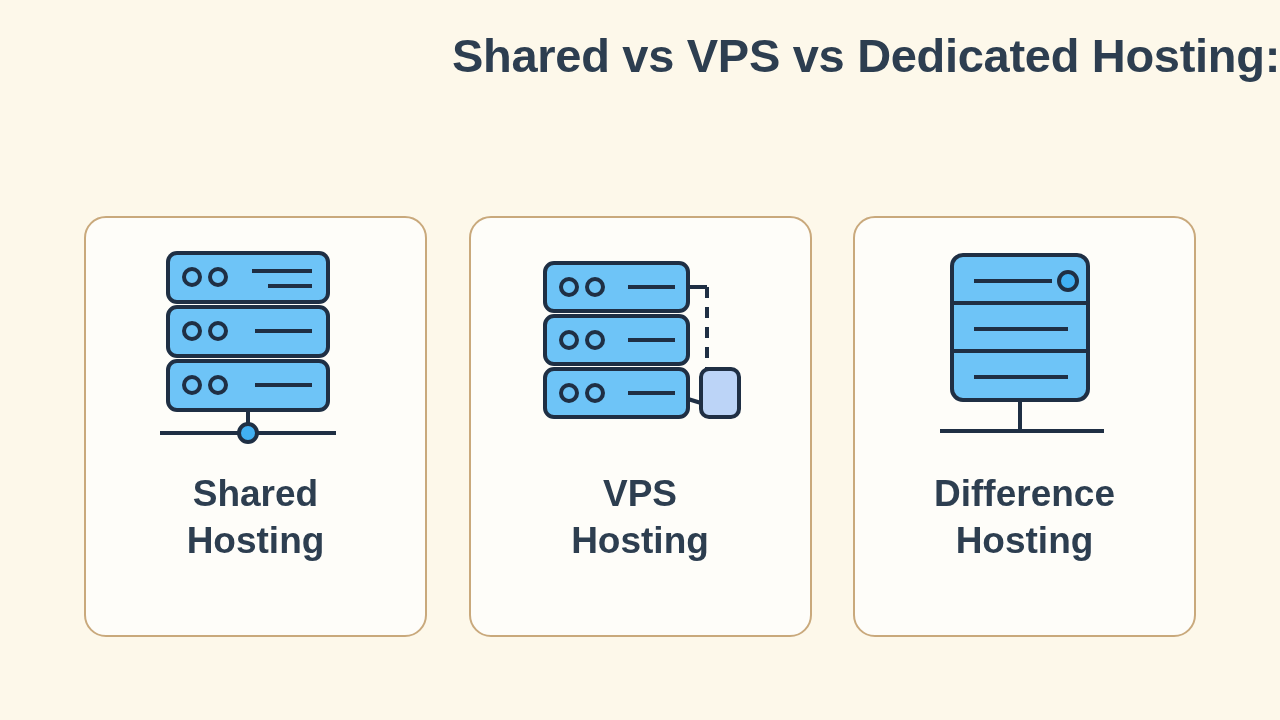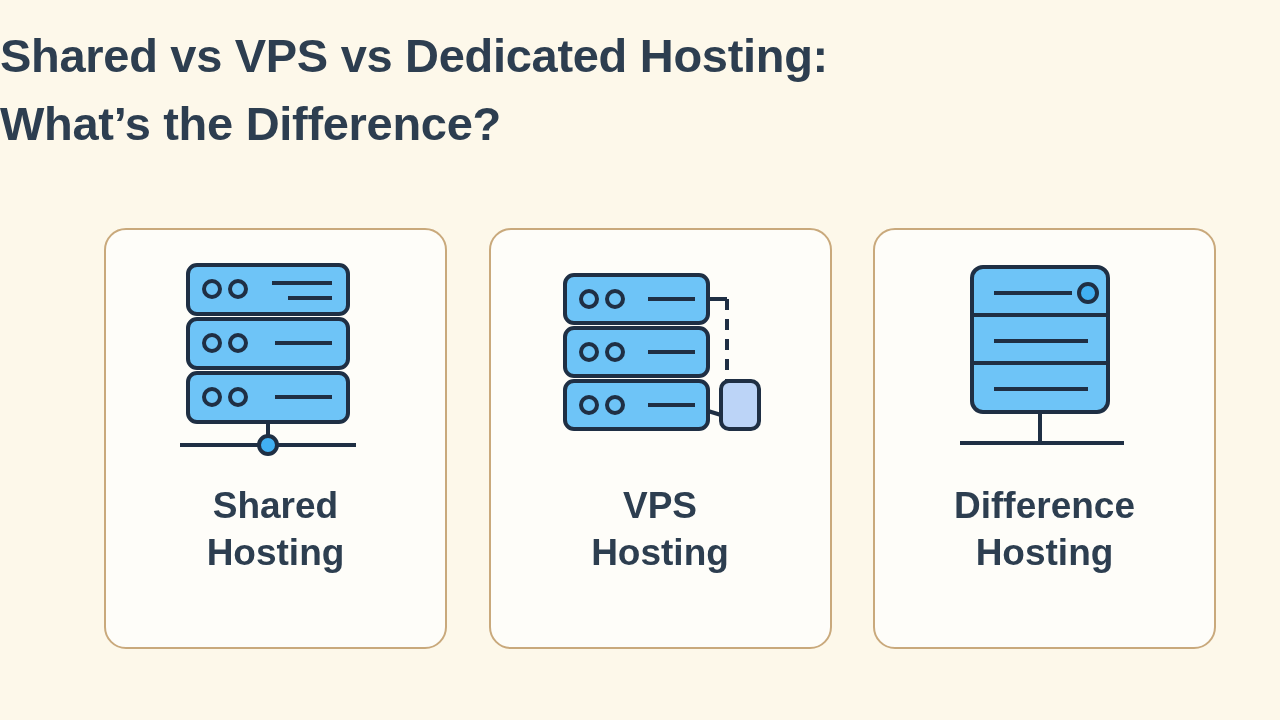--- a/index.html
+++ b/index.html
@@ -18,41 +18,40 @@
     position: relative;
     width: 1280px;
     height: 720px;
   }
   
   .title {
     position: absolute;
     left: 0;
     top: 22px;
     width: 1280px;
-    text-align: left;
+    text-align: right;
     color: #2d3e50;
     font-size: 47px;
     font-weight: bold;
     line-height: 1.44;
     letter-spacing: -0.3px;
   }
   .title-line {
     display: block;
     white-space: nowrap;
   }
   
   .cards {
     position: absolute;
     left: 84px;
-    top: 228px;
+    top: 216px;
     width: 1112px;
     height: 421px;
     display: flex;
     justify-content: space-between;
-    margin-left: 20px;
   }
   .card {
     width: 343px;
     height: 421px;
     box-sizing: border-box;
     background: #fefdf9;
     border: 2px solid #c9a97c;
     border-radius: 22px;
     display: flex;
     flex-direction: column;
@@ -80,21 +79,20 @@
   }
   svg { display: block; }
 </style>
 </head>
 <body>
 
 <div id="page">
 
   <div class="title">
     <span class="title-line">Shared vs VPS vs Dedicated Hosting:</span>
-    <span class="title-line">What’s the Difference?</span>
   </div>
 
   <div class="cards">
 
     <div class="card">
       <div class="card-icon">
         <svg width="200" height="210" viewBox="0 0 200 210">
           <g fill="#6ec4f7" stroke="#1f2f44" stroke-width="4">
             <rect x="12" y="12" width="160" height="49" rx="9"></rect>
             <rect x="12" y="66" width="160" height="49" rx="9"></rect>

